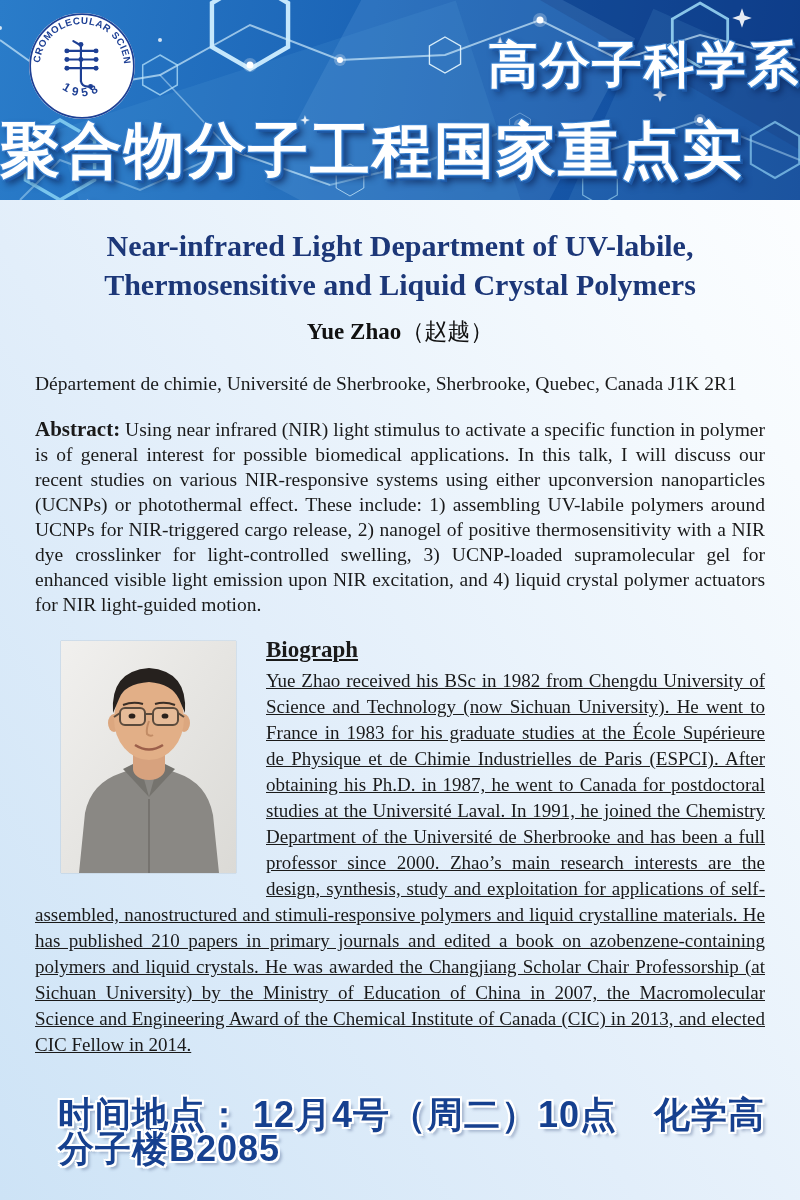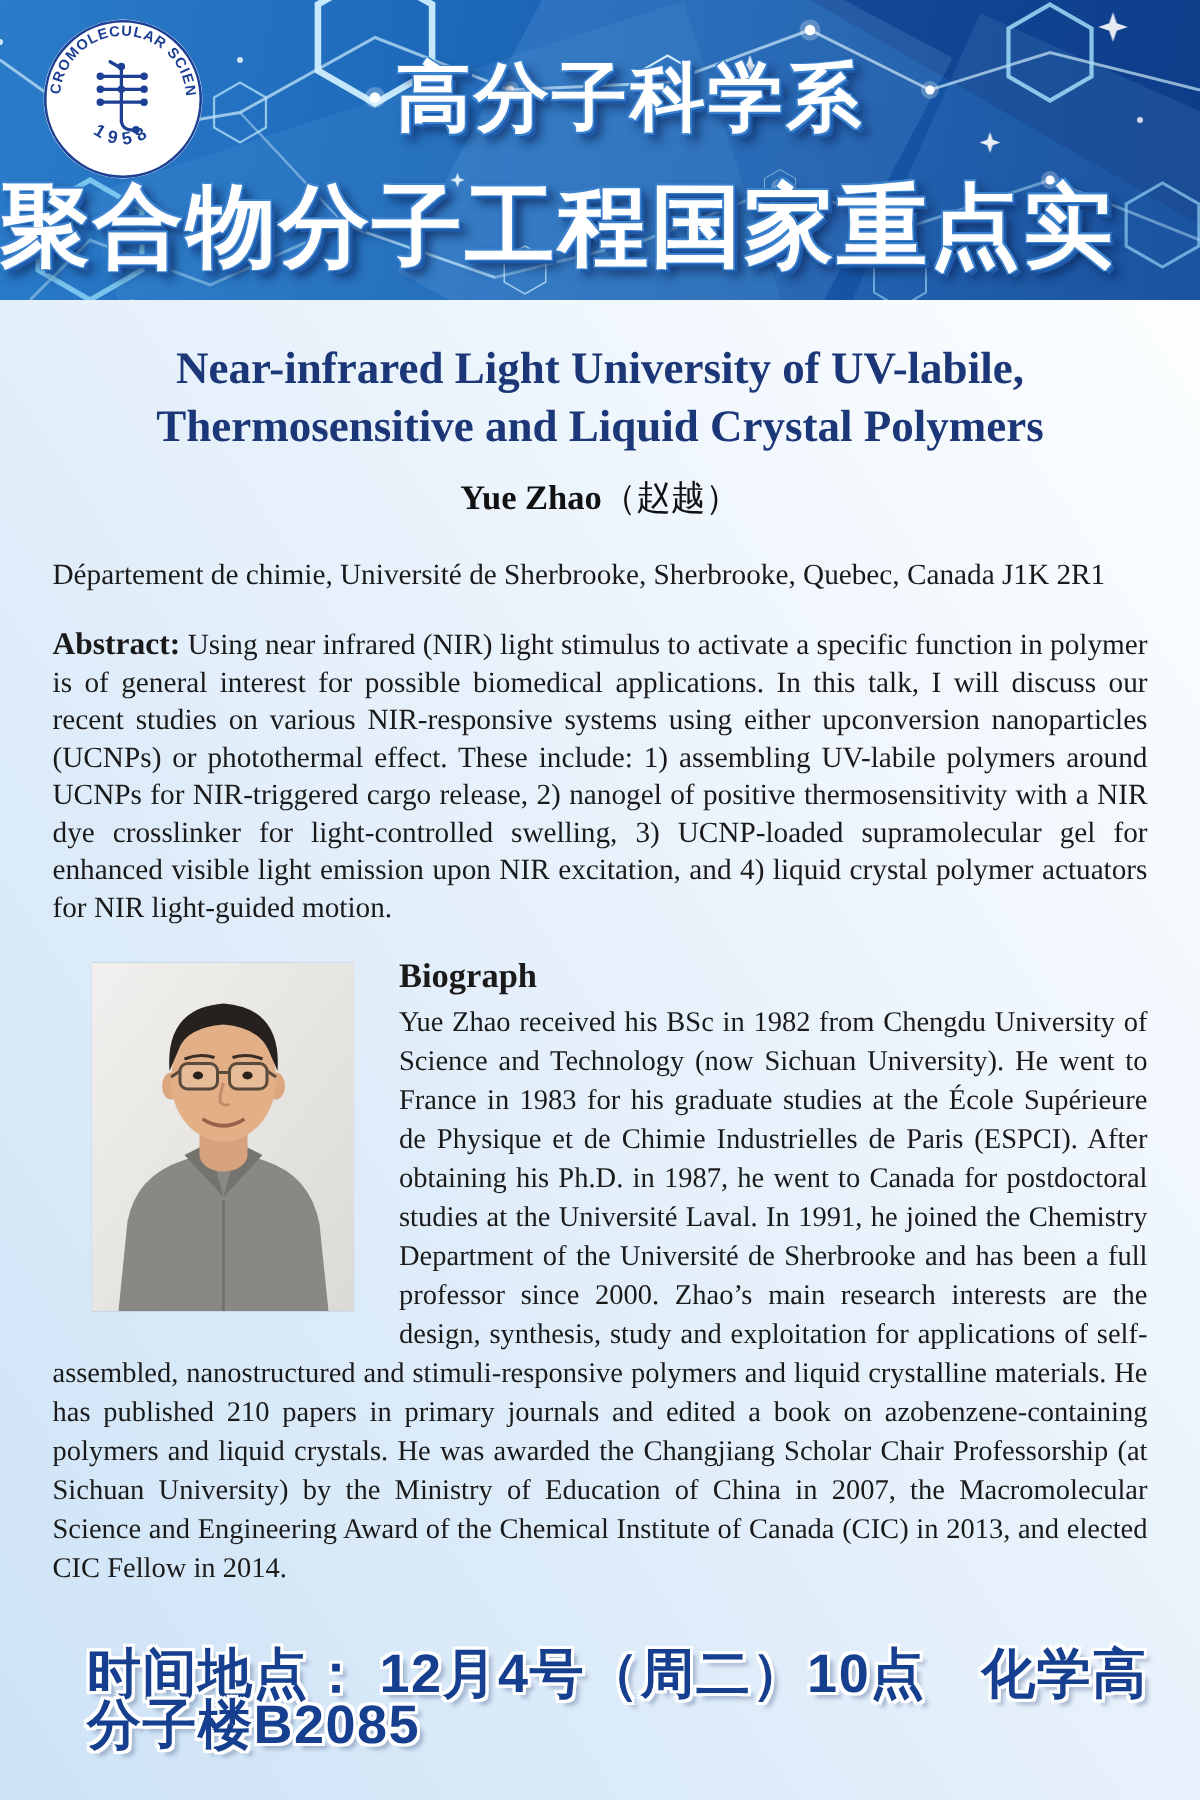--- a/index.html
+++ b/index.html
@@ -11,21 +11,21 @@
   }
 
   
   .banner {
     position:relative; height:200px; overflow:hidden;
     background:linear-gradient(100deg, #2a7cc9 0%, #1b64b6 45%, #0f4494 100%);
   }
   .banner-decor { position:absolute; inset:0; width:800px; height:200px; }
   .logo { position:absolute; left:28px; top:12px; width:108px; height:108px; }
   .banner-text {
-    position:absolute; inset:0; display:flex; flex-direction:column; align-items:center;
+    position:absolute; inset:0; display:flex; flex-direction:column; align-items:flex-end;
     font-family:"Liberation Sans", sans-serif; font-weight:bold; color:#ffffff;
   }
   .banner-line1 {
     margin-top:32px; font-size:50px; letter-spacing:2px; padding-left:40px;
     text-shadow:-1px -1px 0 #3b82cf, 1px -1px 0 #3b82cf, -1px 1px 0 #3b82cf, 1px 1px 0 #3b82cf,
                 3px 3px 0 #1e5aa8, 5px 5px 7px rgba(8,30,80,0.85);
   }
   .banner-line2 {
     margin-top:12px; font-size:60px; letter-spacing:2px;
     text-shadow:-1px -1px 0 #3b82cf, 1px -1px 0 #3b82cf, -1px 1px 0 #3b82cf, 1px 1px 0 #3b82cf,
@@ -43,21 +43,21 @@
   .affiliation { margin:26px 35px 0; font-size:19.5px; color:#1a1a1a; }
 
   
   .abstract {
     margin:22px 35px 0; font-size:19.5px; line-height:25px;
     text-align:justify; color:#1a1a1a;
   }
   .abstract b { font-size:21px; }
 
   
-  .bio-section { margin:20px 35px 12px; color:#1a1a1a; }
+  .bio-section { margin:20px 35px 12px; color:#1a1a1a;text-decoration:underline; }
   .bio-section::after { content:""; display:block; clear:both; }
   .photo-wrap { float:left; width:175px; height:232px; margin:4px 30px 6px 26px; box-shadow:0 0 1px rgba(0,0,0,0.35); }
   .bio-heading { font-size:23px; font-weight:bold; margin-bottom:5px; }
   .bio-text { font-size:19px; line-height:26px; text-align:justify; }
 
   
   .event-info {
     margin:40px 0 0 58px; font-family:"Liberation Sans", sans-serif;
     font-weight:bold; color:#16408f; font-size:36px;
   }
@@ -164,21 +164,21 @@
     </svg>
 
     <div class="banner-text">
       <div class="banner-line1">高分子科学系</div>
       <div class="banner-line2">聚合物分子工程国家重点实验室</div>
     </div>
   </header>
 
   <main>
     <h1 class="talk-title">
-      <span style="display:block">Near-infrared Light University of UV-labile,</span>
+      <span style="display:block">Near-infrared Light Department of UV-labile,</span>
       <span style="display:block">Thermosensitive and Liquid Crystal Polymers</span>
     </h1>
 
     <div class="speaker">
       <span class="en">Yue Zhao</span><span class="cn">（赵越）</span>
     </div>
 
     <p class="affiliation">Département de chimie, Université de Sherbrooke, Sherbrooke, Quebec, Canada J1K 2R1</p>
 
     <p class="abstract">

